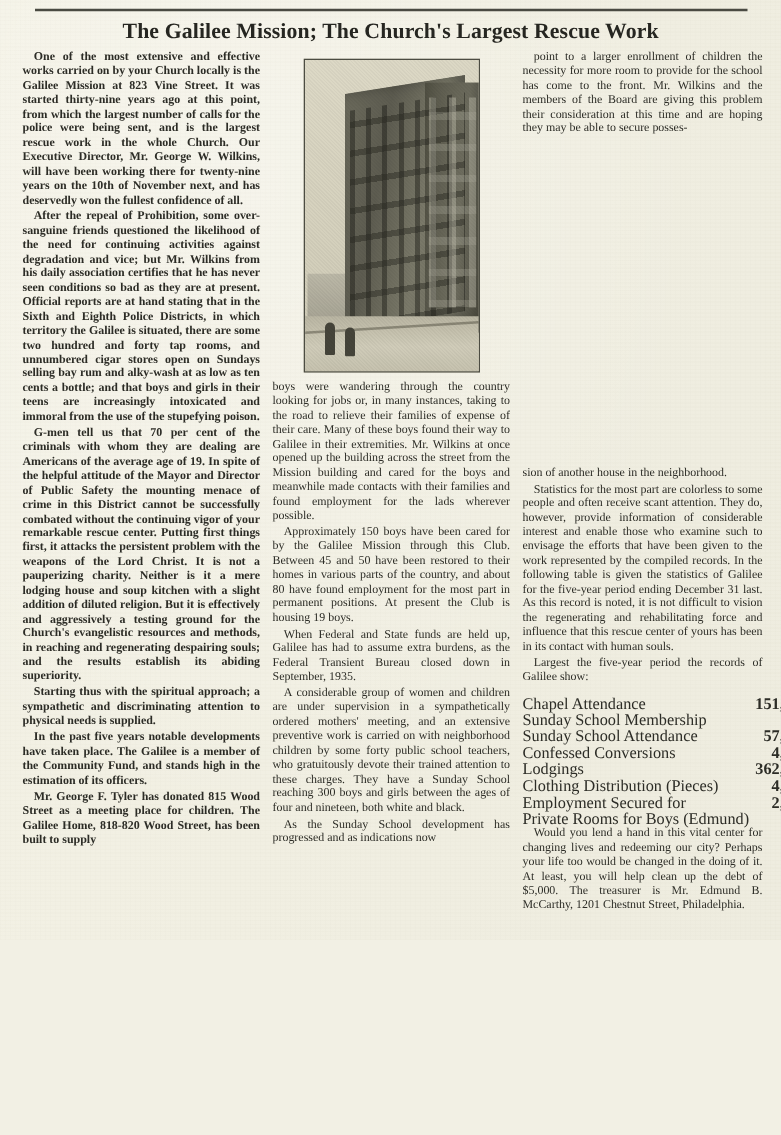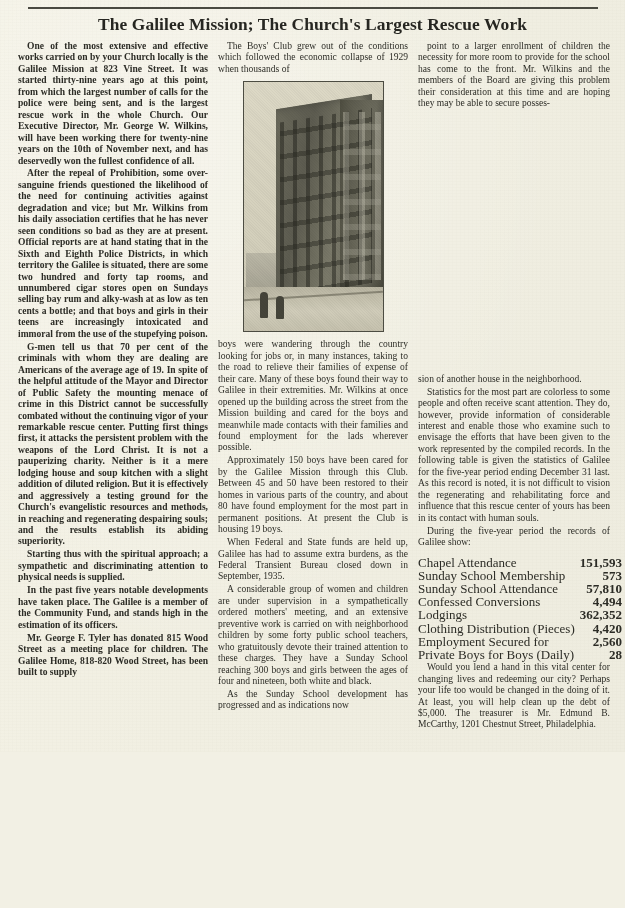--- a/index.html
+++ b/index.html
@@ -223,21 +223,20 @@
     <div class="col col-1">
       <p>One of the most extensive and effective works carried on by your Church locally is the Galilee Mission at 823 Vine Street. It was started thirty-nine years ago at this point, from which the largest number of calls for the police were being sent, and is the largest rescue work in the whole Church. Our Executive Director, Mr. George W. Wilkins, will have been working there for twenty-nine years on the 10th of November next, and has deservedly won the fullest confidence of all.</p>
       <p>After the repeal of Prohibition, some over-sanguine friends questioned the likelihood of the need for continuing activities against degradation and vice; but Mr. Wilkins from his daily association certifies that he has never seen conditions so bad as they are at present. Official reports are at hand stating that in the Sixth and Eighth Police Districts, in which territory the Galilee is situated, there are some two hundred and forty tap rooms, and unnumbered cigar stores open on Sundays selling bay rum and alky-wash at as low as ten cents a bottle; and that boys and girls in their teens are increasingly intoxicated and immoral from the use of the stupefying poison.</p>
       <p>G-men tell us that 70 per cent of the criminals with whom they are dealing are Americans of the average age of 19. In spite of the helpful attitude of the Mayor and Director of Public Safety the mounting menace of crime in this District cannot be successfully combated without the continuing vigor of your remarkable rescue center. Putting first things first, it attacks the persistent problem with the weapons of the Lord Christ. It is not a pauperizing charity. Neither is it a mere lodging house and soup kitchen with a slight addition of diluted religion. But it is effectively and aggressively a testing ground for the Church's evangelistic resources and methods, in reaching and regenerating despairing souls; and the results establish its abiding superiority.</p>
       <p>Starting thus with the spiritual approach; a sympathetic and discriminating attention to physical needs is supplied.</p>
       <p>In the past five years notable developments have taken place. The Galilee is a member of the Community Fund, and stands high in the estimation of its officers.</p>
       <p>Mr. George F. Tyler has donated 815 Wood Street as a meeting place for children. The Galilee Home, 818-820 Wood Street, has been built to supply</p>
     </div>
 
     <div class="col col-2">
-      <p>The Boys' Club grew out of the conditions which followed the economic collapse of 1929 when thousands of</p>
 
       <div class="photo-wrap">
         <div class="photo">
           <div class="ph-sky"></div>
           <div class="ph-far"></div>
           <div class="ph-building"></div>
           <div class="ph-building2"></div>
           <div class="ph-windows"></div>
           <div class="ph-windows2"></div>
           <div class="ph-street"></div>
@@ -257,21 +256,21 @@
 
     <div class="col col-3">
       <p>point to a larger enrollment of children the necessity for more room to provide for the school has come to the front. Mr. Wilkins and the members of the Board are giving this problem their consideration at this time and are hoping they may be able to secure posses-</p>
 
       <div class="photo-wrap">
         <div class="photo" style="visibility:hidden"></div>
       </div>
 
       <p class="flow">sion of another house in the neighborhood.</p>
       <p>Statistics for the most part are colorless to some people and often receive scant attention. They do, however, provide information of considerable interest and enable those who examine such to envisage the efforts that have been given to the work represented by the compiled records. In the following table is given the statistics of Galilee for the five-year period ending December 31 last. As this record is noted, it is not difficult to vision the regenerating and rehabilitating force and influence that this rescue center of yours has been in its contact with human souls.</p>
-      <p>During the five-year period the records of Galilee show:</p>
+      <p>Largest the five-year period the records of Galilee show:</p>
 
       <table class="stats">
         <tbody>
             <tr>
               <td class="label">Chapel Attendance</td>
               <td class="dots">
                 <span></span>
               </td>
               <td class="val">151,593</td>
             </tr>
@@ -311,21 +310,21 @@
               <td class="val">4,420</td>
             </tr>
             <tr>
               <td class="label">Employment Secured for</td>
               <td class="dots">
                 <span></span>
               </td>
               <td class="val">2,560</td>
             </tr>
             <tr>
-              <td class="label">Private Boys for Boys (Daily)</td>
+              <td class="label">Private Rooms for Boys (Edmund)</td>
               <td class="dots">
                 <span></span>
               </td>
               <td class="val">28</td>
             </tr>
           </tbody>
       </table>
 
       <p class="after-table">Would you lend a hand in this vital center for changing lives and redeeming our city? Perhaps your life too would be changed in the doing of it. At least, you will help clean up the debt of $5,000. The treasurer is Mr. Edmund B. McCarthy, 1201 Chestnut Street, Philadelphia.</p>
     </div>

